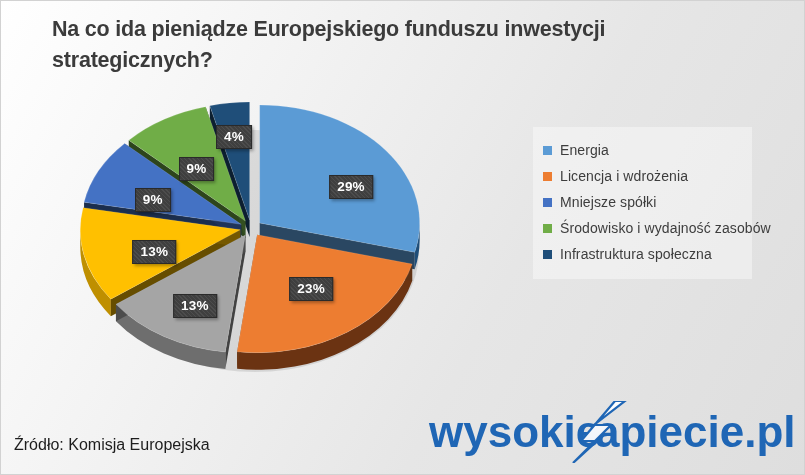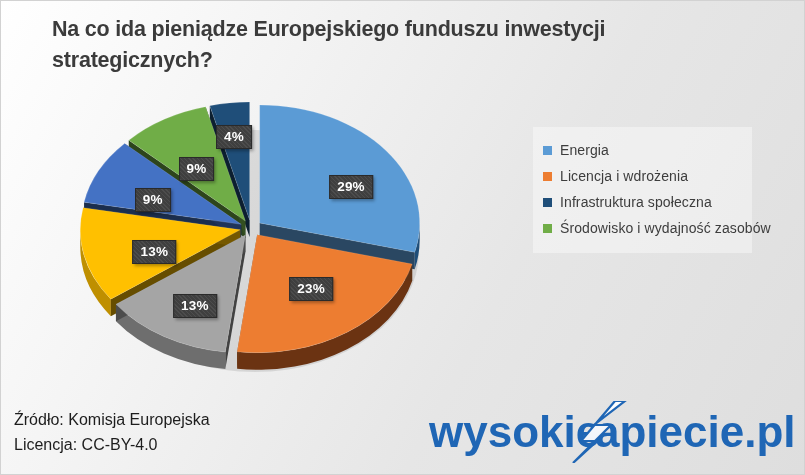--- a/index.html
+++ b/index.html
@@ -172,32 +172,35 @@
   <div id="legend">
       <div class="legend-row">
         <span class="swatch" style="background: rgb(91, 155, 213);"></span>
         <span class="legend-label">Energia</span>
       </div>
       <div class="legend-row">
         <span class="swatch" style="background: rgb(237, 125, 49);"></span>
         <span class="legend-label">Licencja i wdrożenia</span>
       </div>
       <div class="legend-row">
+        <span class="swatch" style="background: rgb(68, 114, 196);"></span>
+        <span class="legend-label">Mniejsze spółki</span>
+      </div>
+      <div class="legend-row">
+        <span class="swatch" style="background: rgb(112, 173, 71);"></span>
+        <span class="legend-label">Środowisko i wydajność zasobów</span>
+      </div>
+      <div class="legend-row">
         <span class="swatch" style="background: rgb(31, 78, 121);"></span>
         <span class="legend-label">Infrastruktura społeczna</span>
       </div>
-      <div class="legend-row">
-        <span class="swatch" style="background: rgb(112, 173, 71);"></span>
-        <span class="legend-label">Środowisko i wydajność zasobów</span>
-      </div>
     </div>
 
   <div id="source">
     <div>Źródło: Komisja Europejska</div>
-    <div>Licencja: CC-BY-4.0</div>
   </div>
 
   <div id="logo">
     <svg viewBox="0 0 372 62" width="372" height="62">
       <defs>
         <linearGradient id="boltGrad" x1="0" y1="0" x2="0" y2="1">
           <stop offset="0" stop-color="#ffffff"></stop>
           <stop offset="1" stop-color="#e9eef5"></stop>
         </linearGradient>
       </defs>

